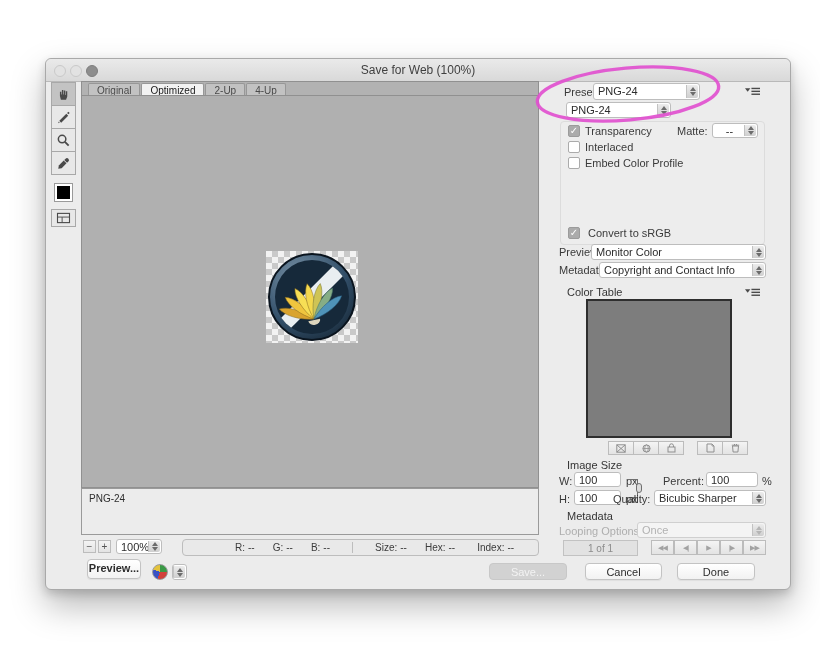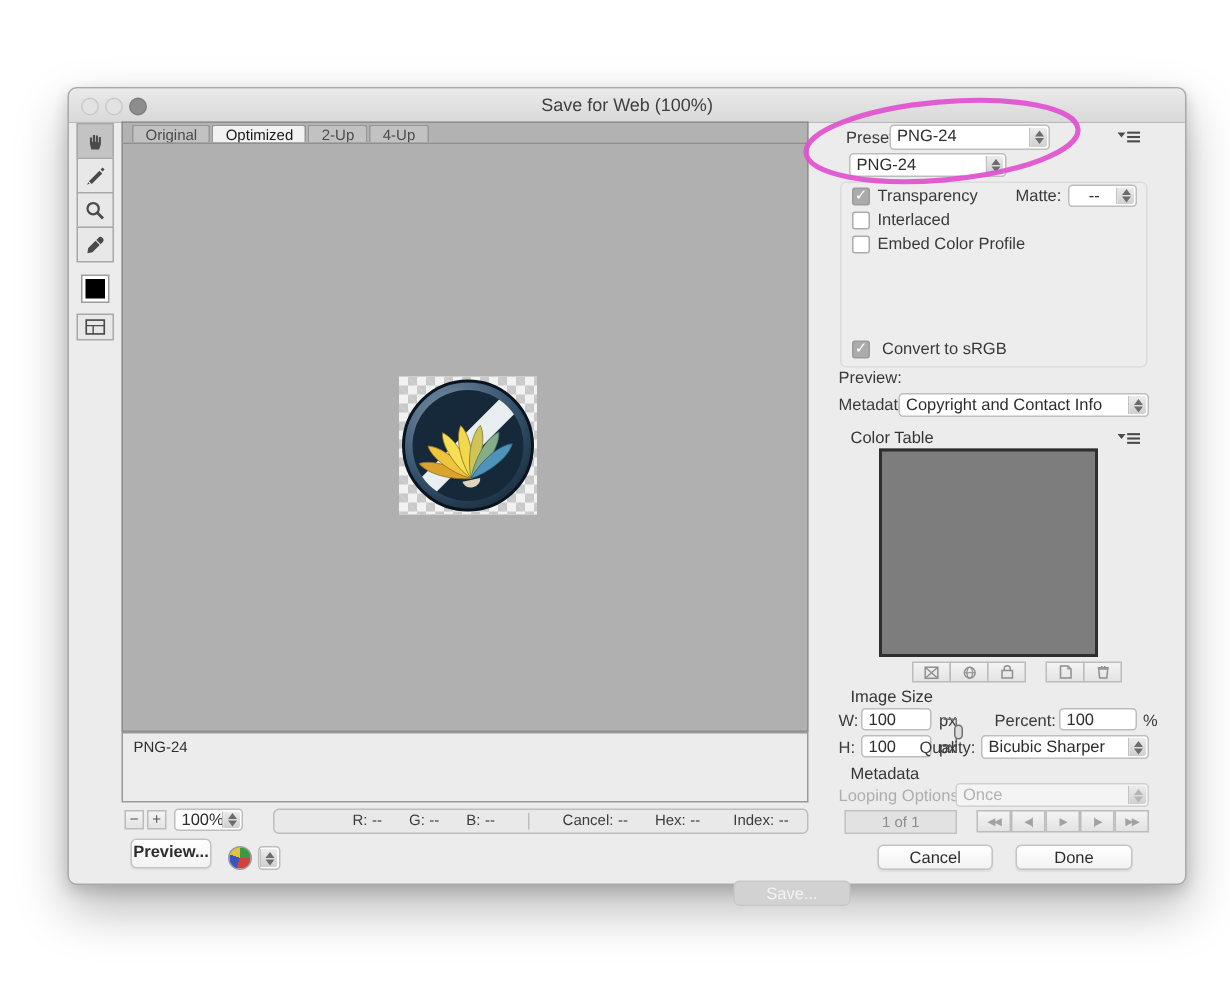--- a/index.html
+++ b/index.html
@@ -149,35 +149,35 @@
     <span class="stepper">
         <span class="tri-up"></span>
         <span class="tri-dn"></span>
       </span>
   </div>
   <div class="zoom-info">
     <span class="ro" style="margin-left:52px;"><span>R:</span><b>--</b></span>
     <span class="ro" style="margin-left:18px;"><span>G:</span><b>--</b></span>
     <span class="ro" style="margin-left:18px;"><span>B:</span><b>--</b></span>
     <span style="margin-left:22px;height:11px;border-left:1px solid #bdbdbd;"></span>
-    <span class="ro" style="margin-left:22px;"><span>Cancel:</span><b>--</b></span>
+    <span class="ro" style="margin-left:22px;"><span>Size:</span><b>--</b></span>
     <span class="ro" style="margin-left:18px;"><span>Hex:</span><b>--</b></span>
     <span class="ro" style="margin-left:22px;"><span>Index:</span><b>--</b></span>
   </div>
 
   <div class="btn" style="left:41px;top:500px;width:54px;height:20px;font-weight:bold;">Preview...</div>
   <div class="browser-ball"></div>
   <div class="field dropdown" style="left:126px;top:505px;width:15px;height:16px;padding:0;">
     <span class="stepper" style="width:11px;">
         <span class="tri-up"></span>
         <span class="tri-dn"></span>
       </span>
   </div>
 
-  <div class="btn disabled" style="left:443px;top:528px;width:78px;height:17px;">Save...</div>
+  <div class="btn disabled" style="left:443px;top:504px;width:78px;height:17px;">Save...</div>
   <div class="btn" style="left:539px;top:504px;width:77px;height:17px;">Cancel</div>
   <div class="btn" style="left:631px;top:504px;width:78px;height:17px;">Done</div>
 
   <div class="lbl" style="left:518px;top:27px;">Preset:</div>
   <div class="field dropdown" style="left:547px;top:24px;width:107px;height:17px;">
     <span>PNG-24</span>
     <span class="stepper">
         <span class="tri-up"></span>
         <span class="tri-dn"></span>
       </span>
@@ -213,20 +213,27 @@
   <div class="cb" style="left:522px;top:82px;"></div>
   <div class="lbl" style="left:539px;top:82px;">Interlaced</div>
 
   <div class="cb" style="left:522px;top:98px;"></div>
   <div class="lbl" style="left:539px;top:98px;">Embed Color Profile</div>
 
   <div class="cb checked" style="left:522px;top:168px;"><span>✓</span></div>
   <div class="lbl" style="left:512px;top:168px;margin-left:30px;">Convert to sRGB</div>
 
   <div class="lbl" style="left:513px;top:187px;">Preview:</div>
+  <div class="field dropdown" style="left:545px;top:185px;width:175px;height:16px;">
+    <span>Monitor Color</span>
+    <span class="stepper">
+        <span class="tri-up"></span>
+        <span class="tri-dn"></span>
+      </span>
+  </div>
 
   <div class="lbl" style="left:513px;top:205px;">Metadata:</div>
   <div class="field dropdown" style="left:553px;top:203px;width:167px;height:16px;">
     <span>Copyright and Contact Info</span>
     <span class="stepper">
         <span class="tri-up"></span>
         <span class="tri-dn"></span>
       </span>
   </div>
 

